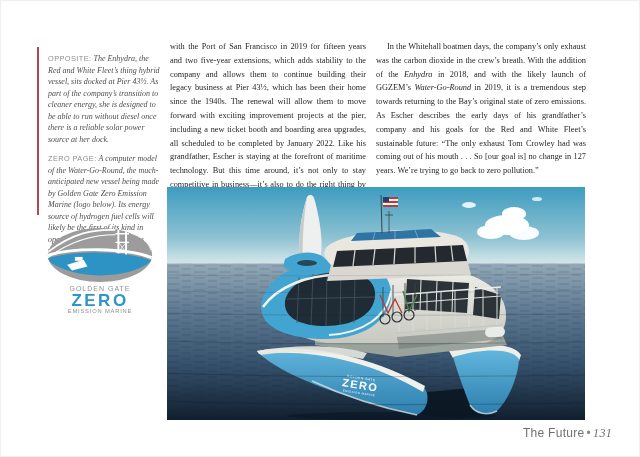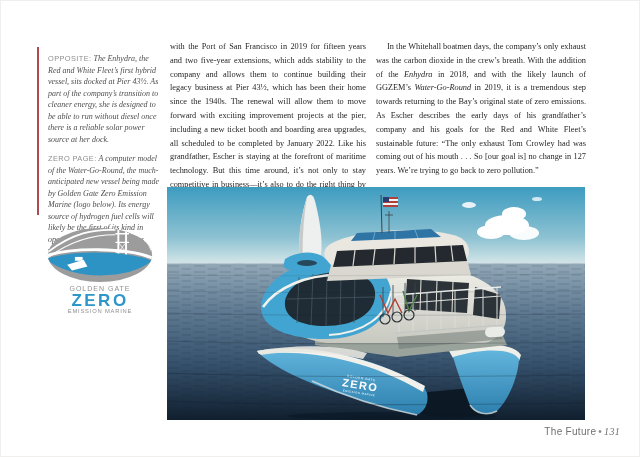--- a/index.html
+++ b/index.html
@@ -27,34 +27,34 @@
         text-align:justify;margin:0;}
   .col1{left:170px;width:196px;}
   .col2{left:376px;width:210px;text-indent:11px;}
   .article-col i{font-style:italic;margin-top:13px;}
 
   
   .photo{position:absolute;left:167px;top:187px;width:418px;height:233px;margin:0;}
   .photo svg{display:block;}
 
   
-  .runfoot{position:absolute;top:426px;right:20px;font-family:"Liberation Sans",sans-serif;
-        font-size:10px;color:#707070;letter-spacing:0.3px;}
+  .runfoot{position:absolute;top:426px;right:28px;font-family:"Liberation Sans",sans-serif;
+        font-size:12px;color:#707070;letter-spacing:0.3px;}
   .runfoot .pn{font-style:italic;font-family:"Liberation Serif",serif;}
   .runfoot .sep{margin:0 2px;color:#8a8a8a;}
 </style>
 </head>
 <body>
 
 <div class="page">
 
   <div class="red-rule"></div>
 
   <aside class="sidebar-captions">
-    <p class="caption"><span class="cap-label">OPPOSITE:</span><span> The Enhydra, the Red and White Fleet’s first hybrid vessel, sits docked at Pier 43½. As part of the company’s transition to cleaner energy, she is designed to be able to run without diesel once there is a reliable solar power source at her dock.</span></p>
+    <p class="caption"><span class="cap-label">OPPOSITE:</span><span> The Enhydra, the Red and White Fleet’s thing hybrid vessel, sits docked at Pier 43½. As part of the company’s transition to cleaner energy, she is designed to be able to run without diesel once there is a reliable solar power source at her dock.</span></p>
     <p class="caption"><span class="cap-label">ZERO PAGE:</span><span> A computer model of the Water-Go-Round, the much-anticipated new vessel being made by Golden Gate Zero Emission Marine (logo below). Its energy source of hydrogen fuel cells will likely be the first of its kind in operation in the United States when it launches.</span></p>
   </aside>
 
   <div class="logo">
     <svg width="112" height="58" viewBox="0 0 116 58">
       <defs>
         <clipPath id="logoClip">
             <ellipse cx="58" cy="29" rx="54" ry="28"></ellipse>
           </clipPath>
       </defs>

